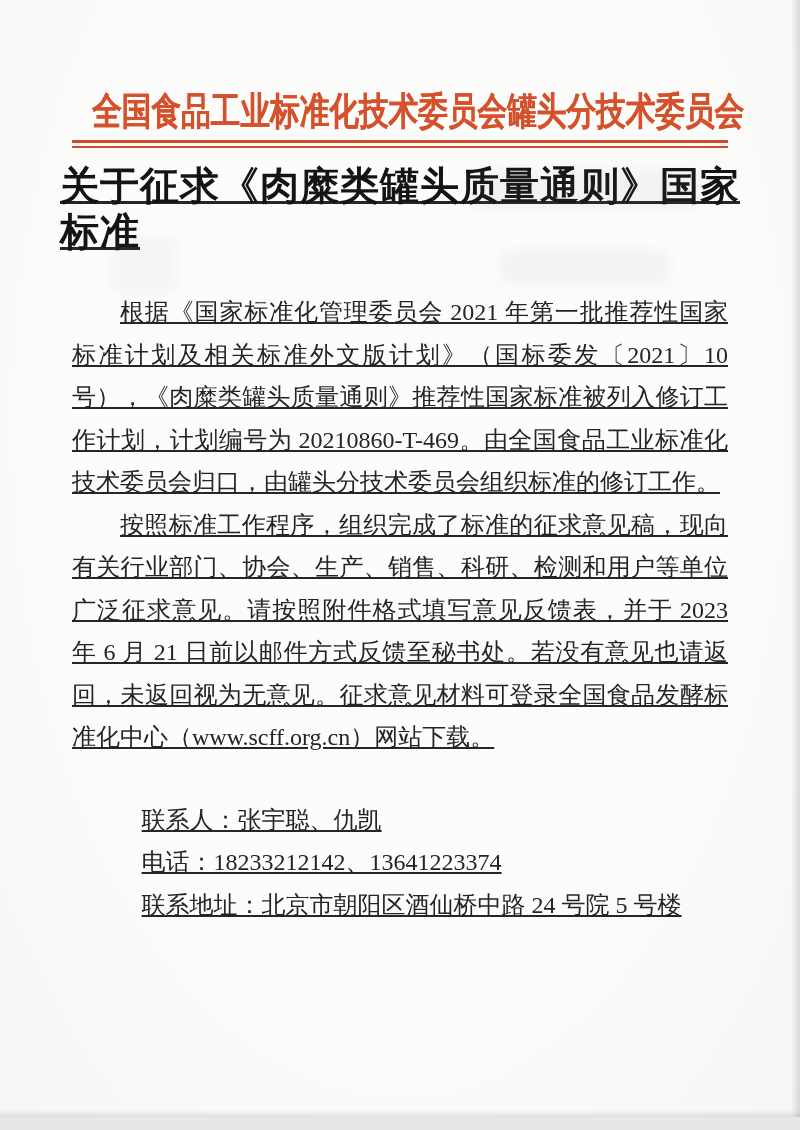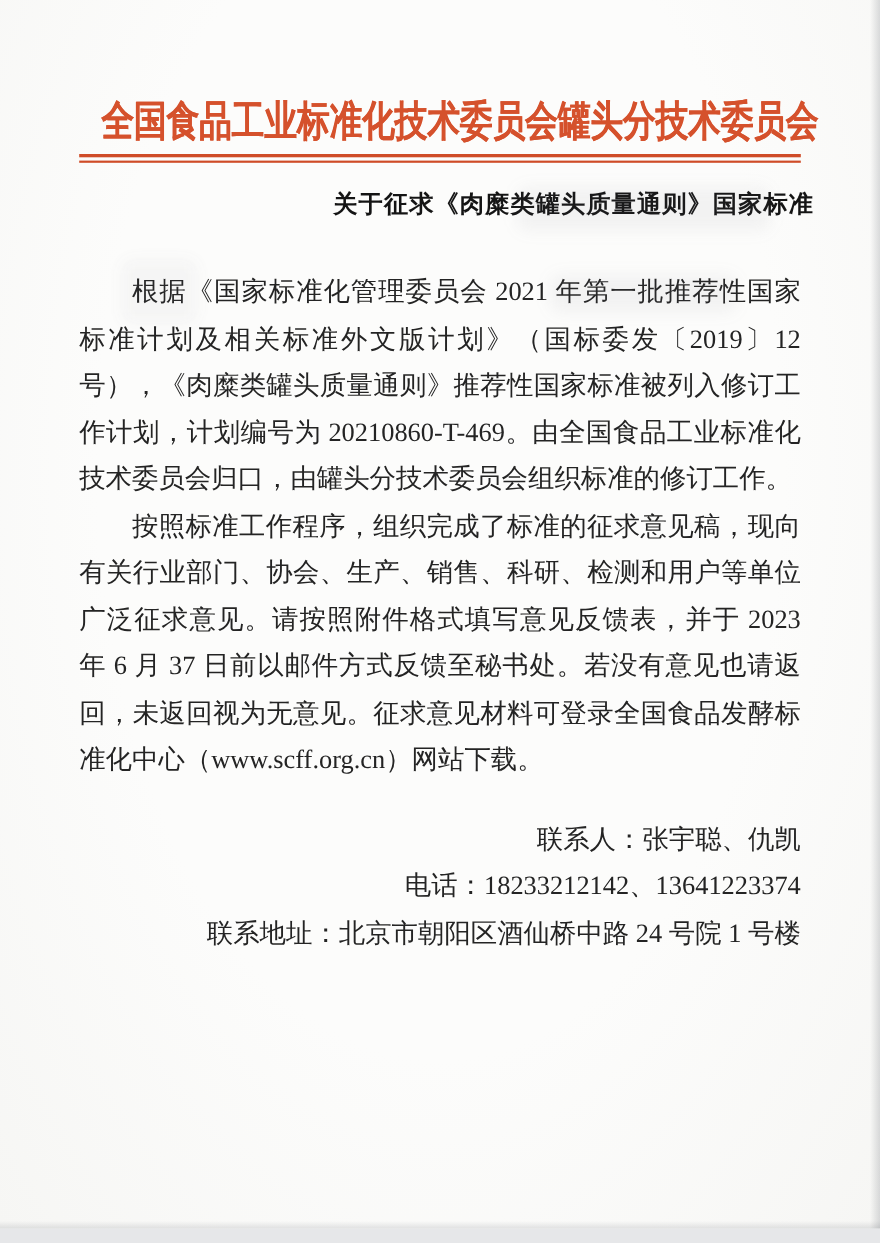--- a/index.html
+++ b/index.html
@@ -11,20 +11,21 @@
     position: relative;
     width: 800px;
     height: 1117px;
     margin: 0 auto;
     box-sizing: border-box;
     overflow: hidden;
     color: #262626;
     background:
       radial-gradient(ellipse at 50% 38%, #fcfcfb 55%, #f6f6f4 100%);
     font-family: "Liberation Serif", "DejaVu Serif", serif;
+    text-decoration: underline;
   }
   
   .page::after {
     content: "";
     position: absolute;
     top: 0; right: 0;
     width: 9px; height: 100%;
     background: linear-gradient(to right, rgba(0,0,0,0), rgba(85,90,100,0.20));
     pointer-events: none;
   }
@@ -74,22 +75,22 @@
     margin-top: 13px;
     padding-right: 82px;
     text-align: right;
     font-size: 23px;
     line-height: 30px;
     color: #2a2a2a;
   }
 
   .title {
     margin: 15px 60px 0 60px;
-    text-align: right;
-    font-size: 22px;
+    text-align: left;
+    font-size: 39px;
     font-weight: bold;
     line-height: 46px;
     color: #141414;
     letter-spacing: 1px;
   }
   .title .title-line { display: block; }
 
   .body {
     margin: 36px 72px 0 72px;
     font-size: 24px;
@@ -97,23 +98,23 @@
     text-align: justify;
     text-justify: inter-character;
     color: #242424;
   }
   .salutation { margin: 0; }
   .para {
     margin: 0;
     text-indent: 2em;
   }
   .contacts {
-    margin-top: 30px;
+    margin-top: 40px;
     margin-left: 2.9em;
-    text-align: right;
+    text-align: left;
   }
   .contacts p { margin: 0; }
 </style>
 </head>
 <body>
 
 <div class="page">
 
   <div class="artifact a1"></div>
   <div class="artifact a2"></div>
@@ -129,24 +130,24 @@
     <div class="line2"></div>
   </div>
 
 
   <h1 class="title">
     <span class="title-line">关于征求《肉糜类罐头质量通则》国家标准</span>
   </h1>
 
   <div class="body">
 
-    <p class="para">根据《国家标准化管理委员会 2021 年第一批推荐性国家标准计划及相关标准外文版计划》（国标委发〔2019〕12 号），《肉糜类罐头质量通则》推荐性国家标准被列入修订工作计划，计划编号为 20210860-T-469。由全国食品工业标准化技术委员会归口，由罐头分技术委员会组织标准的修订工作。</p>
+    <p class="para">根据《国家标准化管理委员会 2021 年第一批推荐性国家标准计划及相关标准外文版计划》（国标委发〔2021〕10 号），《肉糜类罐头质量通则》推荐性国家标准被列入修订工作计划，计划编号为 20210860-T-469。由全国食品工业标准化技术委员会归口，由罐头分技术委员会组织标准的修订工作。</p>
 
-    <p class="para">按照标准工作程序，组织完成了标准的征求意见稿，现向有关行业部门、协会、生产、销售、科研、检测和用户等单位广泛征求意见。请按照附件格式填写意见反馈表，并于 2023 年 6 月 37 日前以邮件方式反馈至秘书处。若没有意见也请返回，未返回视为无意见。征求意见材料可登录全国食品发酵标准化中心（www.scff.org.cn）网站下载。</p>
+    <p class="para">按照标准工作程序，组织完成了标准的征求意见稿，现向有关行业部门、协会、生产、销售、科研、检测和用户等单位广泛征求意见。请按照附件格式填写意见反馈表，并于 2023 年 6 月 21 日前以邮件方式反馈至秘书处。若没有意见也请返回，未返回视为无意见。征求意见材料可登录全国食品发酵标准化中心（www.scff.org.cn）网站下载。</p>
 
     <div class="contacts">
       <p>联系人：张宇聪、仇凯</p>
       <p>电话：18233212142、13641223374</p>
-      <p>联系地址：北京市朝阳区酒仙桥中路 24 号院 1 号楼</p>
+      <p>联系地址：北京市朝阳区酒仙桥中路 24 号院 5 号楼</p>
     </div>
   </div>
 
 </div>
 
 </body></html>

